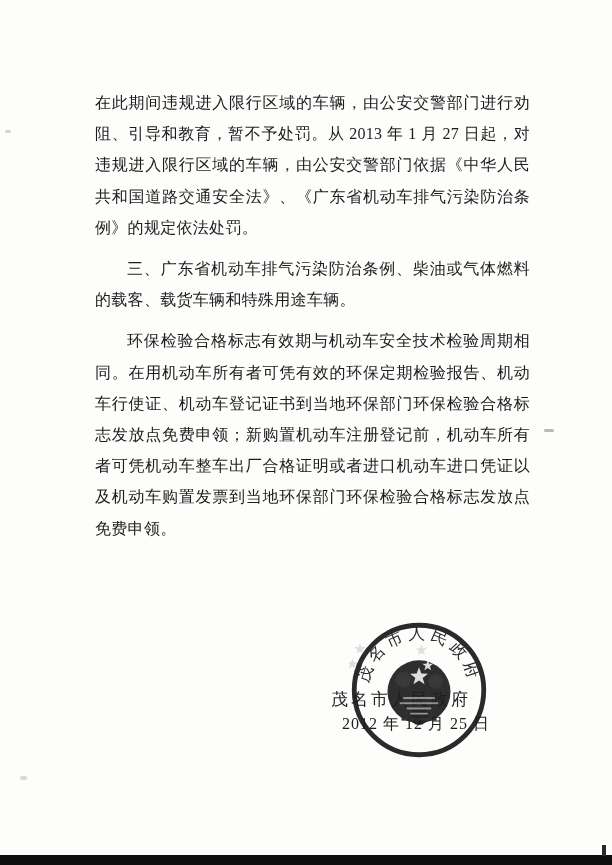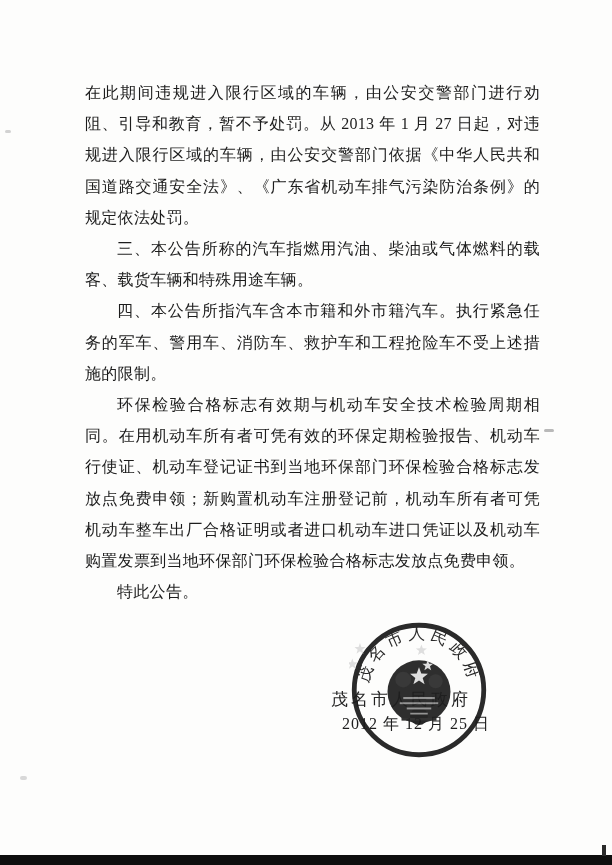--- a/index.html
+++ b/index.html
@@ -16,21 +16,21 @@
   .content {
     position: absolute;
     left: 85px;
     top: 77px;
     width: 455px;
     font-size: 16px;
     line-height: 31.2px;
     text-align: justify;
     letter-spacing: 0.3px;
   }
-  .para { margin: 0; }
+  .para { margin: 10px; }
   .para.indent { text-indent: 2em; }
   .signature-issuer {
     position: absolute;
     left: 331px;
     top: 688px;
     font-size: 17px;
     letter-spacing: 3px;
     color: #232323;
     white-space: nowrap;
   }
@@ -72,24 +72,22 @@
   .speck-b { left: 5px;   top: 130px; width: 6px;  height: 3px; background: #d2d2d2; }
   .speck-c { left: 20px;  top: 776px; width: 7px;  height: 4px; background: #d8d8d8; }
 </style>
 </head>
 <body>
 
 <div class="page">
 
   <div class="content">
     <p class="para">在此期间违规进入限行区域的车辆，由公安交警部门进行劝阻、引导和教育，暂不予处罚。从 2013 年 1 月 27 日起，对违规进入限行区域的车辆，由公安交警部门依据《中华人民共和国道路交通安全法》、《广东省机动车排气污染防治条例》的规定依法处罚。</p>
-    <p class="para indent">三、本公告所称的汽车指燃用汽油、柴油或气体燃料的载客、载货车辆和特殊用途车辆。</p>
-    <p class="para indent">四、本公告所指汽车含本市籍和外市籍汽车。执行紧急任务的军车、警用车、消防车、救护车和工程抢险车不受上述措施的限制。</p>
+    <p class="para indent">三、广东省机动车排气污染防治条例、柴油或气体燃料的载客、载货车辆和特殊用途车辆。</p>
     <p class="para indent">环保检验合格标志有效期与机动车安全技术检验周期相同。在用机动车所有者可凭有效的环保定期检验报告、机动车行使证、机动车登记证书到当地环保部门环保检验合格标志发放点免费申领；新购置机动车注册登记前，机动车所有者可凭机动车整车出厂合格证明或者进口机动车进口凭证以及机动车购置发票到当地环保部门环保检验合格标志发放点免费申领。</p>
-    <p class="para indent">特此公告。</p>
   </div>
 
   <div class="signature-issuer">茂名市人民政府</div>
   <div class="signature-date">2012 年 12 月 25 日</div>
 
   <svg class="seal" viewBox="0 0 160 160" aria-hidden="true">
 
     <circle cx="80" cy="80" r="74" fill="none" stroke="#1b1b1b" stroke-width="5.5"></circle>
 
     <path id="sealArc" d="M 30.4,110 A 58 58 0 1 1 129.6,110" fill="none"></path>

